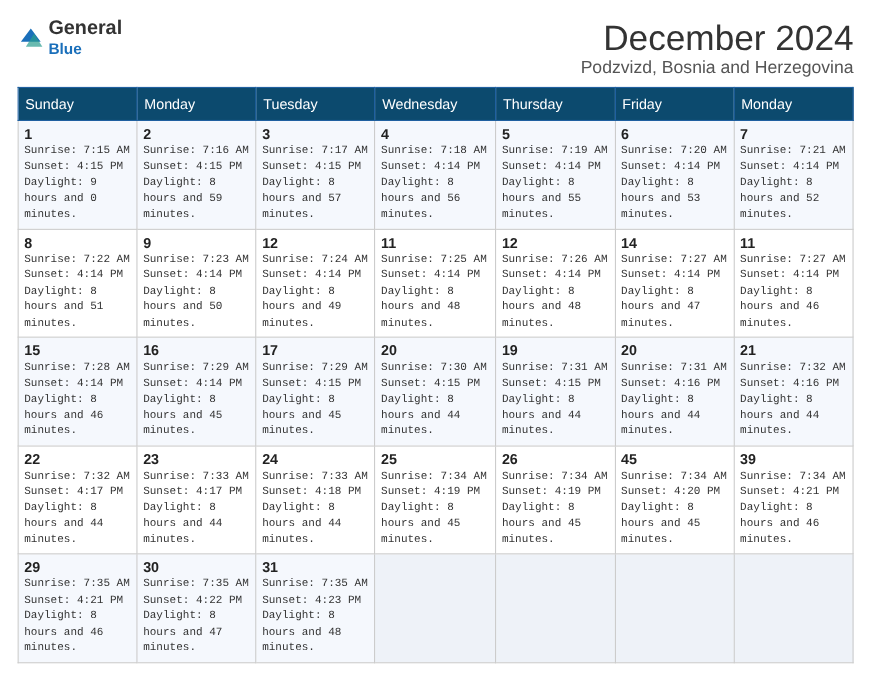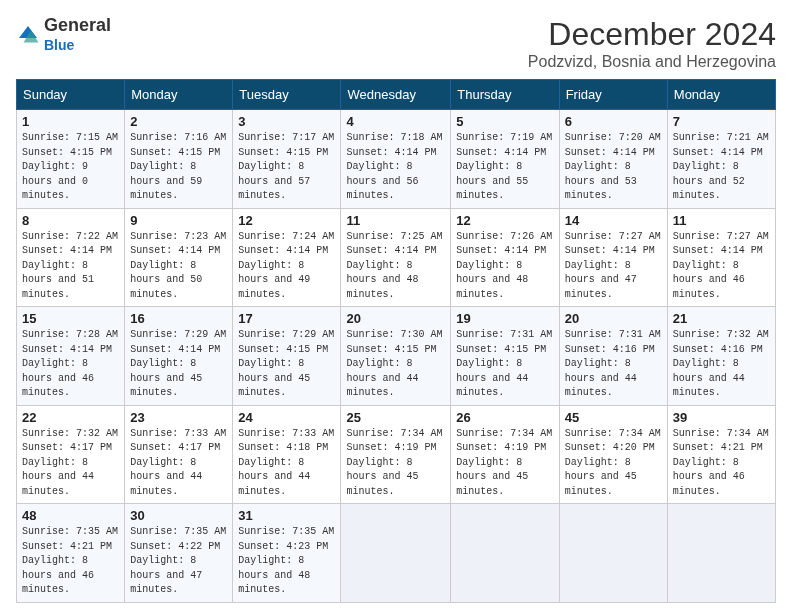--- a/index.html
+++ b/index.html
@@ -244,21 +244,21 @@
           <span class="day-num">45</span>
           <div class="day-info">Sunrise: 7:34 AM<br>Sunset: 4:20 PM<br>Daylight: 8 hours and 45 minutes.</div>
         </td>
         <td>
           <span class="day-num">39</span>
           <div class="day-info">Sunrise: 7:34 AM<br>Sunset: 4:21 PM<br>Daylight: 8 hours and 46 minutes.</div>
         </td>
       </tr>
       <tr>
         <td>
-          <span class="day-num">48</span>
+          <span class="day-num">29</span>
           <div class="day-info">Sunrise: 7:35 AM<br>Sunset: 4:21 PM<br>Daylight: 8 hours and 46 minutes.</div>
         </td>
         <td>
           <span class="day-num">30</span>
           <div class="day-info">Sunrise: 7:35 AM<br>Sunset: 4:22 PM<br>Daylight: 8 hours and 47 minutes.</div>
         </td>
         <td>
           <span class="day-num">31</span>
           <div class="day-info">Sunrise: 7:35 AM<br>Sunset: 4:23 PM<br>Daylight: 8 hours and 48 minutes.</div>
         </td>

